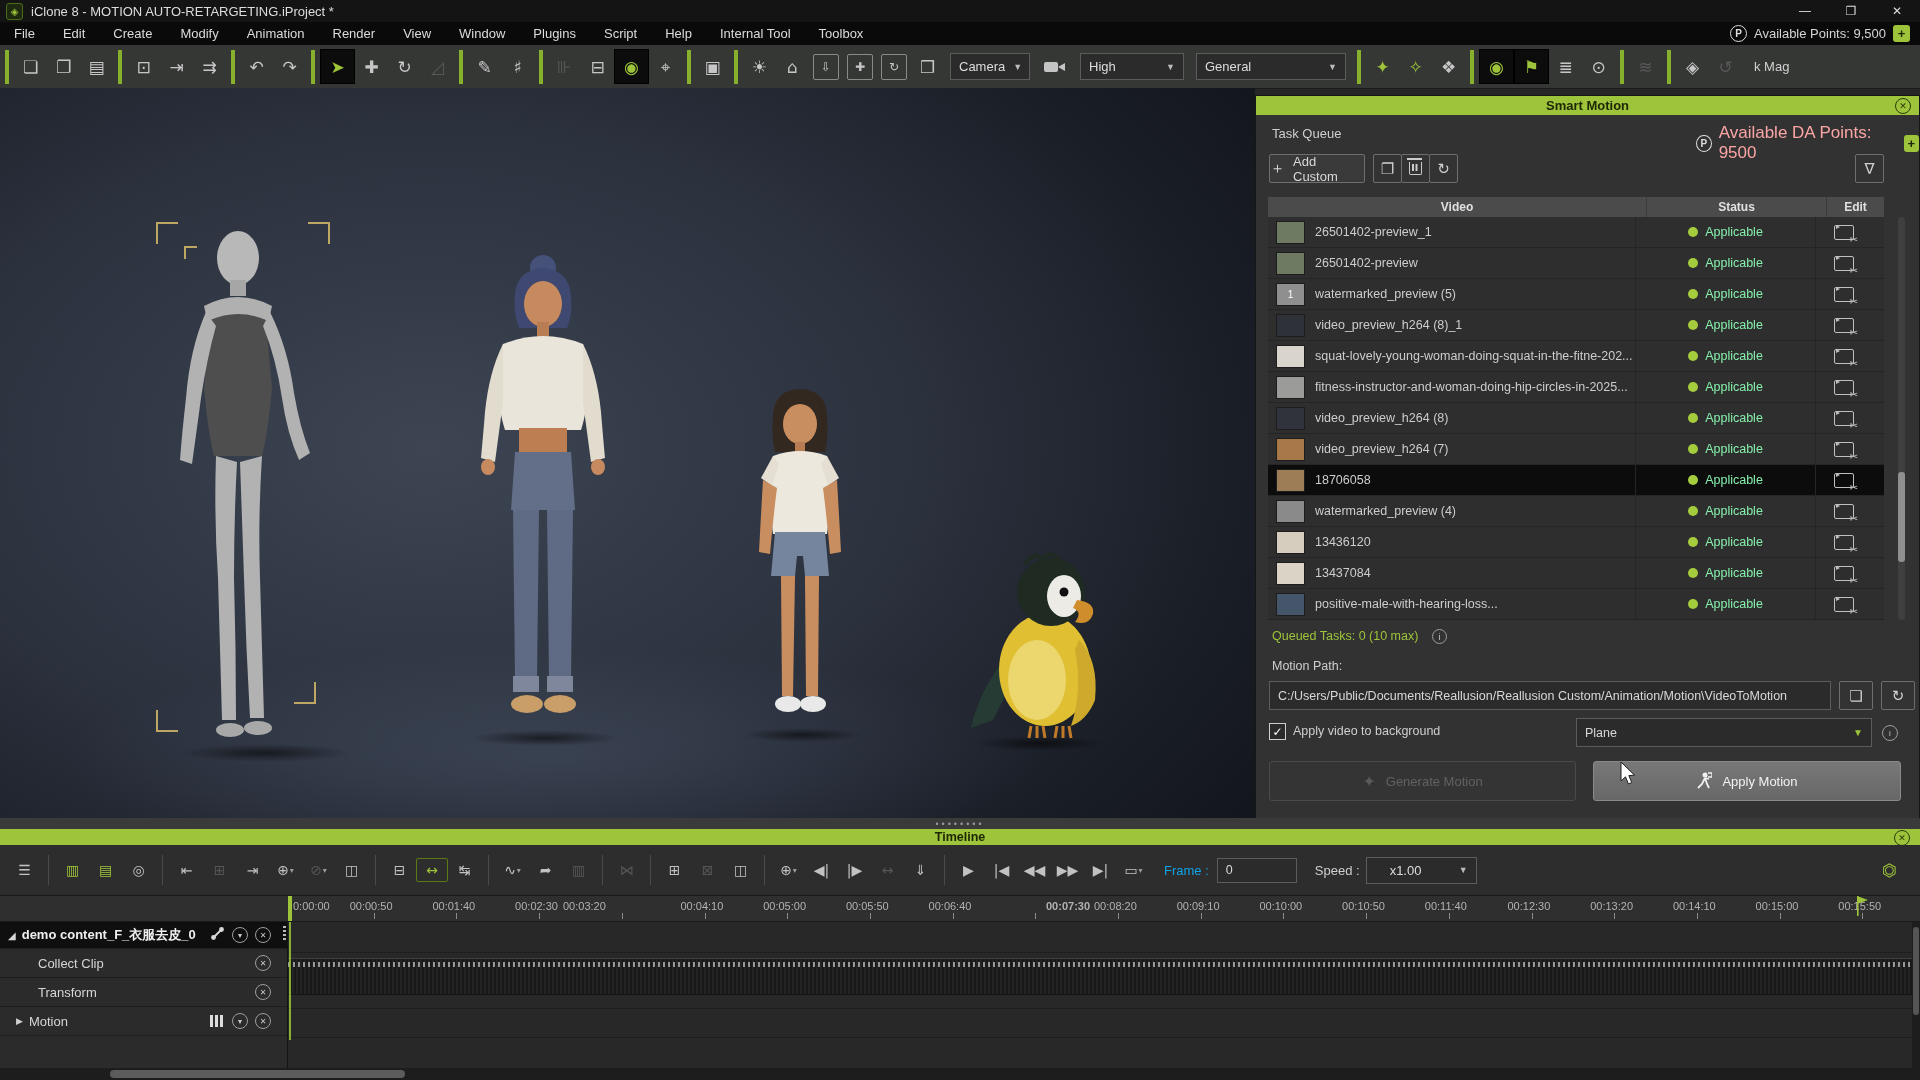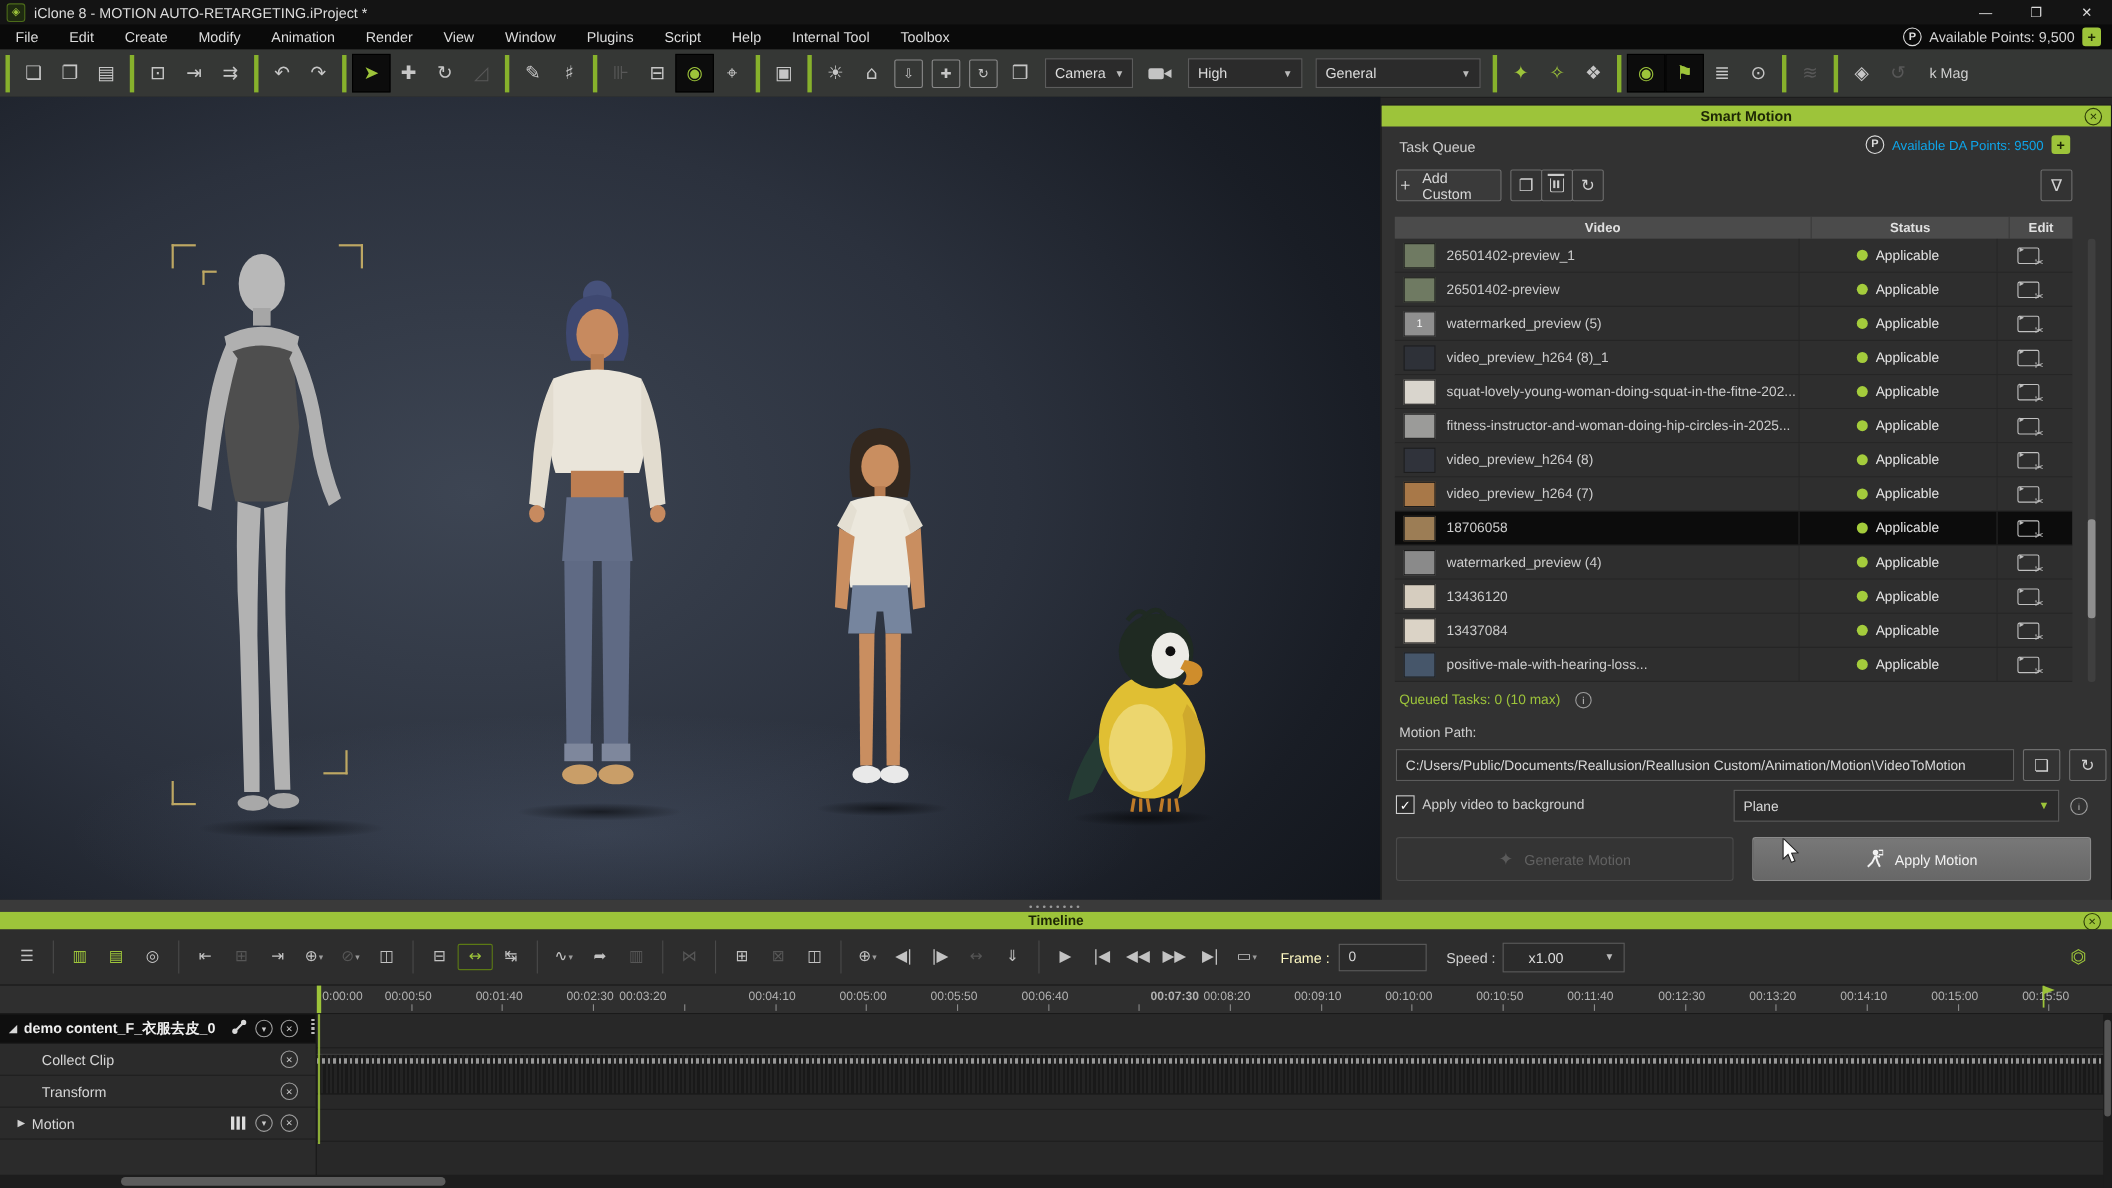--- a/index.html
+++ b/index.html
@@ -67,21 +67,21 @@
               font-size:12px;font-weight:bold;color:#e0e0e0;}
   .th{display:flex;align-items:center;justify-content:center;box-sizing:border-box;border-right:1px solid #3a3a3a;}
   .task-rows{position:absolute;left:12px;top:121px;width:616px;height:403px;overflow:hidden;}
   .trowq{position:relative;width:100%;height:31px;background:#2e2e2e;border-bottom:1px solid #252525;
          display:flex;align-items:center;box-sizing:border-box;}
   .trowq.sel{background:#0c0c0c;}
   .thumb{width:27px;height:21px;margin-left:8px;flex:none;border:1px solid #1d1d1d;display:flex;
          align-items:center;justify-content:center;color:#fff;font-size:10px;}
   .tname{margin-left:10px;font-size:12.5px;color:#cdcdcd;white-space:nowrap;overflow:hidden;width:320px;}
   .tstat{width:180px;flex:none;display:flex;align-items:center;justify-content:center;gap:7px;font-size:12.5px;
-         color:#e5e5e5;border-left:1px solid #262626;height:100%;box-sizing:border-box;}
+         color:#86efac;border-left:1px solid #262626;height:100%;box-sizing:border-box;}
   .dot{width:10px;height:10px;border-radius:50%;background:#a4cc3c;}
   .tedit{width:57px;flex:none;display:flex;align-items:center;justify-content:center;border-left:1px solid #262626;height:100%;box-sizing:border-box;}
   .edit-ic{position:relative;width:18px;height:13px;border:1.3px solid #c0c0c0;border-radius:2px;}
   .edit-ic::before{content:"▸";position:absolute;left:1px;top:-4px;font-size:8px;color:#c0c0c0;}
   .edit-ic::after{content:"✂";position:absolute;right:-5px;bottom:-6px;font-size:10px;color:#c0c0c0;}
   .scrollv{position:absolute;background:#3f3f3f;border-radius:3px;}
   .scrollv .thumbv{position:absolute;left:0;width:100%;background:#8f8f8f;border-radius:3px;}
   .input{position:absolute;background:#2b2b2b;border:1px solid #5c5c5c;color:#d8d8d8;font-size:12.5px;
          display:flex;align-items:center;padding:0 8px;box-sizing:border-box;white-space:nowrap;overflow:hidden;}
   .cb{position:absolute;width:15px;height:15px;background:#2b2b2b;border:1.5px solid #cfcfcf;color:#fff;
@@ -279,21 +279,21 @@
 
   <div class="panel">
     <div class="panel-header">
       <span>Smart Motion</span>
       <span class="circ-x">✕</span>
     </div>
 
     <span class="lab" style="left:16px;top:30px;">Task Queue</span>
     <div class="abs" style="left:440px;top:27px;display:flex;align-items:center;gap:7px;">
       <span class="pcir">P</span>
-      <span style="font-size:12px;color:#0ea5e9;">Available DA Points: 9500</span>
+      <span style="font-size:17px;color:#fca5a5;">Available DA Points: 9500</span>
       <span class="plusbox">+</span>
     </div>
 
     <div class="btn" style="left:13px;top:58px;width:96px;height:29px;">
       <span style="font-size:15px;">＋</span>
         <span>Add Custom</span>
     </div>
     <div class="ibtn" style="left:117px;top:58px;">❐</div>
     <div class="ibtn" style="left:145px;top:58px;">
         <span class="trash"></span>
@@ -489,21 +489,21 @@
       <span>••••••••</span>
     </div>
 
   <div class="tl-green">
     <span>Timeline</span>
     <span class="circ-x" style="right:10px;top:1px;">✕</span>
   </div>
 
   <div class="tl-toolbar">
     <div id="tl-icons" style="display:contents"><span class="tl-icon">☰</span><span class="tlsep"></span><span class="tl-icon green">▥</span><span class="tl-icon green">▤</span><span class="tl-icon">◎</span><span class="tlsep"></span><span class="tl-icon">⇤</span><span class="tl-icon disabled">⊞</span><span class="tl-icon">⇥</span><span class="tl-icon">⊕<span class="tl-caret">▾</span></span><span class="tl-icon disabled">⊘<span class="tl-caret">▾</span></span><span class="tl-icon">◫</span><span class="tlsep"></span><span class="tl-icon">⊟</span><span class="tl-icon greenbox">↔</span><span class="tl-icon">↹</span><span class="tlsep"></span><span class="tl-icon">∿<span class="tl-caret">▾</span></span><span class="tl-icon">➦</span><span class="tl-icon disabled">▥</span><span class="tlsep"></span><span class="tl-icon disabled">⋈</span><span class="tlsep"></span><span class="tl-icon">⊞</span><span class="tl-icon disabled">⊠</span><span class="tl-icon">◫</span><span class="tlsep"></span><span class="tl-icon">⊕<span class="tl-caret">▾</span></span><span class="tl-icon">◀|</span><span class="tl-icon">|▶</span><span class="tl-icon disabled">↔</span><span class="tl-icon">⇓</span><span class="tlsep"></span><span class="tl-icon">▶</span><span class="tl-icon">|◀</span><span class="tl-icon">◀◀</span><span class="tl-icon">▶▶</span><span class="tl-icon">▶|</span><span class="tl-icon">▭<span class="tl-caret">▾</span></span></div>
-    <span style="margin-left:14px;color:#fef9c3;flex:none;">Frame :</span>
+    <span style="margin-left:14px;color:#0ea5e9;flex:none;">Frame :</span>
     <div class="input" style="position:static;width:80px;height:25px;margin-left:8px;flex:none;">0</div>
     <span style="margin-left:18px;color:#cfcfcf;flex:none;">Speed :</span>
     <div class="dd" style="width:78px;flex:none;padding-left:23px;">
       <span>x1.00</span>
         <span class="caret">▼</span>
     </div>
     <span class="tl-icon green" style="margin-left:auto;margin-right:14px;font-size:17px;">⏣</span>
   </div>
 
   <div class="ruler" id="ruler">

